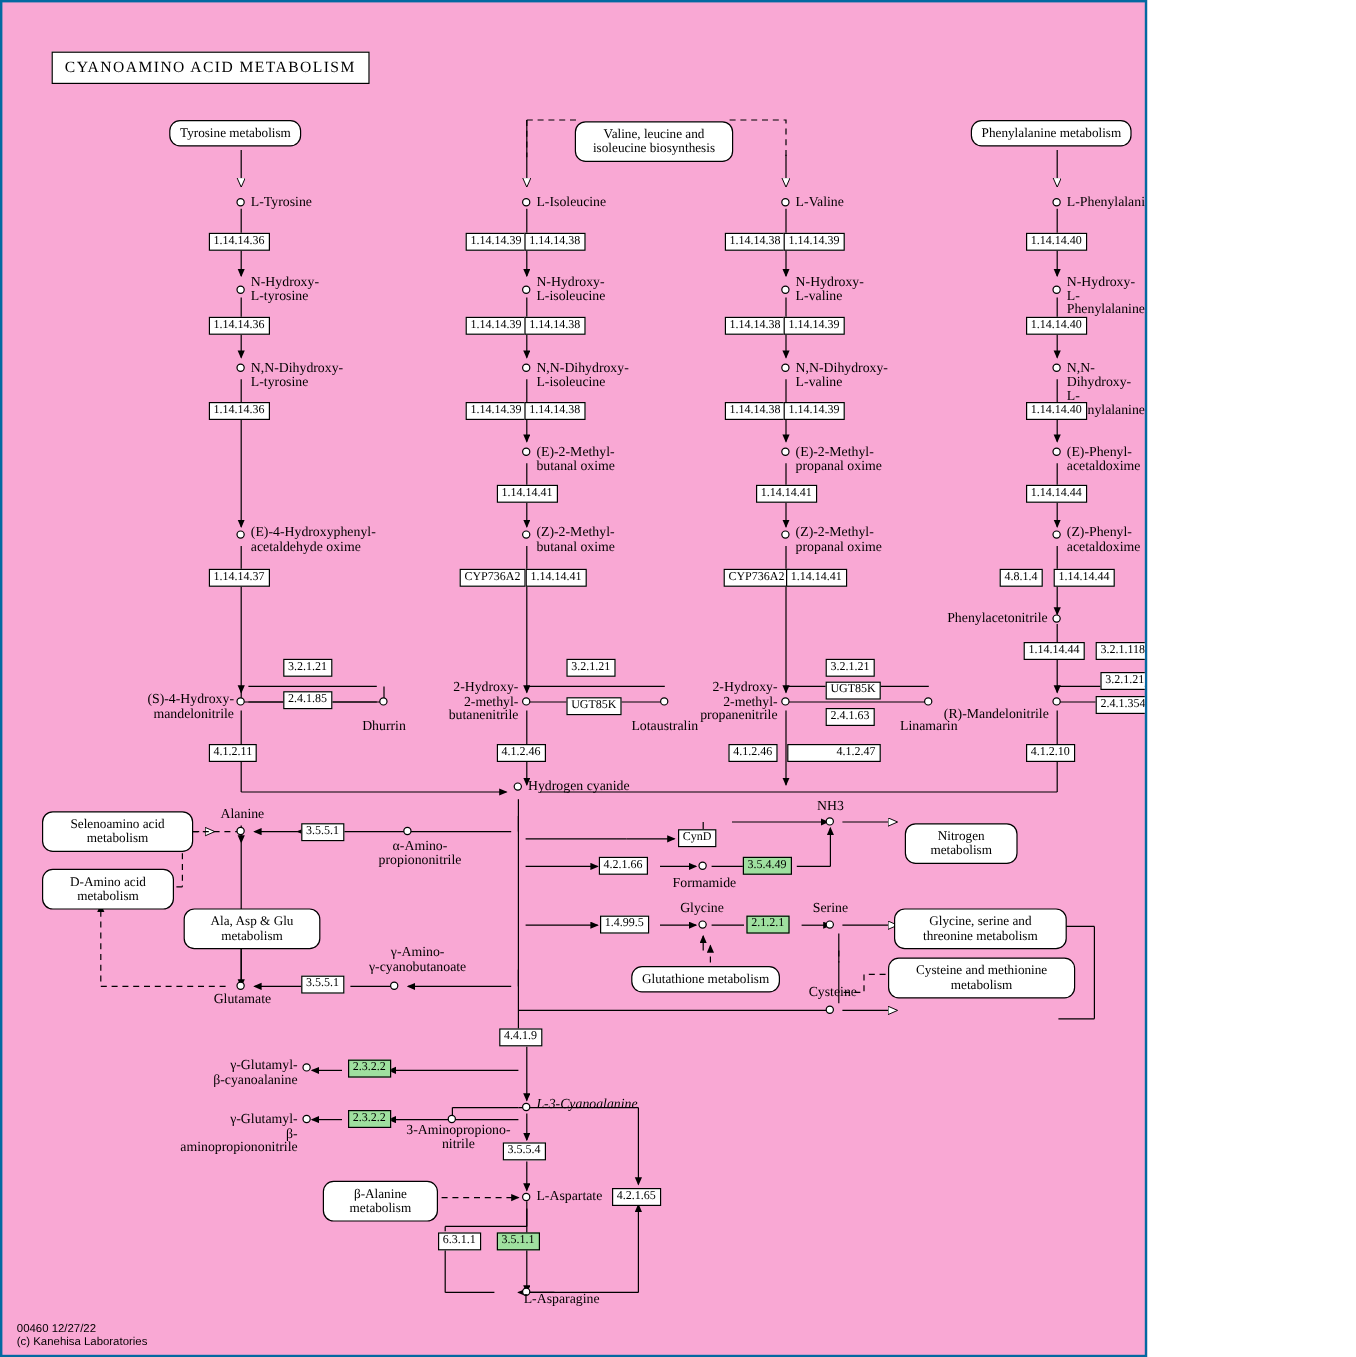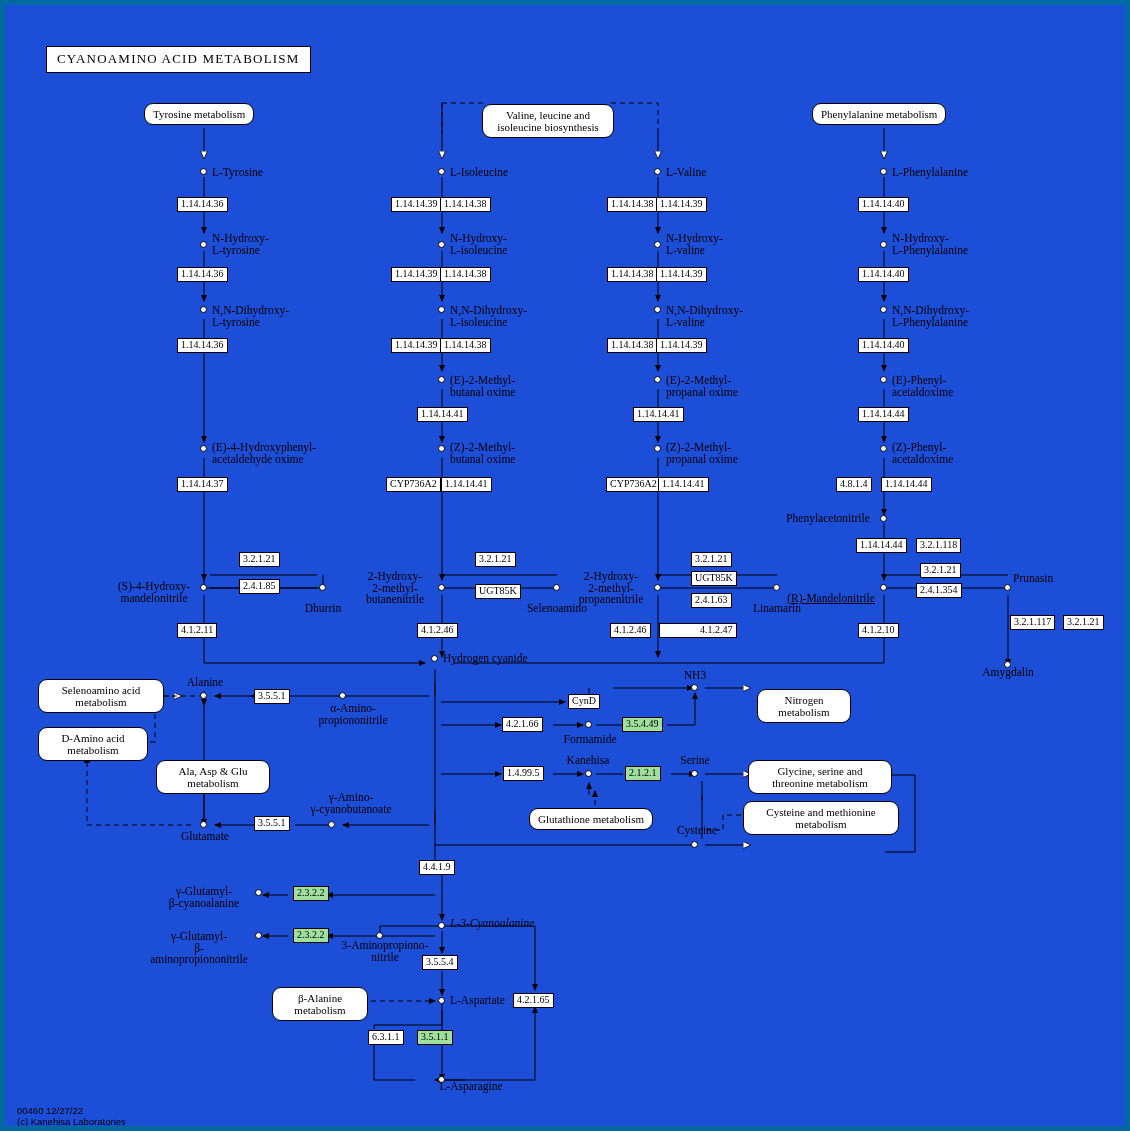--- a/index.html
+++ b/index.html
@@ -1,21 +1,21 @@
 <!DOCTYPE html>
 <html><head>
 <meta charset="utf-8">
 <style>
   html,body{margin:0;padding:0;background:#ffffff;}
   body{font-family:"Liberation Serif", serif;}
-  #page{position:relative;width:1130px;height:1131px;background:#1d4ed8;border:5px solid #0369a1;box-sizing:border-box;overflow:hidden;}
+  #page{position:relative;width:956px;height:1131px;background:#f9a8d4;border:2px solid #0369a1;box-sizing:border-box;overflow:hidden;}
   .abs{position:absolute;}
   .lbl{font-size:11.5px;color:#000;line-height:11.5px;white-space:pre;}
   .lbl.c{text-align:center;}
-  .lbl.r{text-align:center;}
+  .lbl.r{text-align:right;}
   .title-box{border:1px solid #000;padding:4px 10px 5px 10px;font-size:13px;letter-spacing:1.2px;background:#fff;}
   .ec{border:1px solid #000;background:#fff;font-size:10px;padding:1px 3px 2px 3px;line-height:10px;white-space:nowrap;text-align:left;}
   .ec.g{background:#9fe09f;}
   .mapbox{border:1px solid #000;border-radius:9px;background:#fff;font-size:11px;line-height:12px;text-align:center;padding:4px 8px;white-space:nowrap;}
   .node{width:7px;height:7px;border:1px solid #000;border-radius:50%;background:#fff;box-sizing:border-box;}
   .foot{font-size:9.5px;font-family:"Liberation Sans", sans-serif;line-height:11px;}
   svg{overflow:visible;}
 </style>
 </head>
 <body>
@@ -230,21 +230,21 @@
   <div class="abs node" style="left:433px;top:440px;"></div>
   <div class="abs lbl" style="left:445px;top:437px;white-space:pre-line;">(Z)-2-Methyl-
 butanal oxime</div>
 
   <div class="abs node" style="left:433px;top:579px;"></div>
   <div class="abs lbl r" style="left:350px;top:566px;width:80px;white-space:pre-line;">2-Hydroxy-
 2-methyl-
 butanenitrile</div>
 
   <div class="abs node" style="left:548px;top:579px;"></div>
-  <div class="abs lbl c" style="left:508px;top:598px;width:88px;">Selenoamino</div>
+  <div class="abs lbl c" style="left:508px;top:598px;width:88px;">Lotaustralin</div>
 
   <div class="abs node" style="left:649px;top:163px;"></div>
   <div class="abs lbl" style="left:661px;top:162px;">L-Valine</div>
 
   <div class="abs node" style="left:649px;top:236px;"></div>
   <div class="abs lbl" style="left:661px;top:228px;white-space:pre-line;">N-Hydroxy-
 L-valine</div>
 
   <div class="abs node" style="left:649px;top:301px;"></div>
   <div class="abs lbl" style="left:661px;top:300px;white-space:pre-line;">N,N-Dihydroxy-
@@ -282,21 +282,21 @@
 acetaldoxime</div>
 
   <div class="abs node" style="left:875px;top:440px;"></div>
   <div class="abs lbl" style="left:887px;top:437px;white-space:pre-line;">(Z)-Phenyl-
 acetaldoxime</div>
 
   <div class="abs node" style="left:875px;top:510px;"></div>
   <div class="abs lbl r" style="left:775px;top:508px;width:96px;">Phenylacetonitrile</div>
 
   <div class="abs node" style="left:875px;top:579px;"></div>
-  <div class="abs lbl r" style="left:780px;top:588px;width:92px;text-decoration:underline;">(R)-Mandelonitrile</div>
+  <div class="abs lbl r" style="left:780px;top:588px;width:92px;">(R)-Mandelonitrile</div>
 
   <div class="abs node" style="left:999px;top:579px;"></div>
   <div class="abs lbl" style="left:1008px;top:568px;">Prunasin</div>
 
   <div class="abs node" style="left:999px;top:656px;"></div>
   <div class="abs lbl c" style="left:967px;top:662px;width:72px;">Amygdalin</div>
 
   <div class="abs node" style="left:426px;top:650px;"></div>
   <div class="abs lbl" style="left:438px;top:648px;">Hydrogen cyanide</div>
 
@@ -307,21 +307,21 @@
   <div class="abs lbl c" style="left:294px;top:698px;width:108px;white-space:pre-line;">α-Amino-
 propiononitrile</div>
 
   <div class="abs node" style="left:686px;top:679px;"></div>
   <div class="abs lbl c" style="left:672px;top:665px;width:36px;">NH3</div>
 
   <div class="abs node" style="left:580px;top:716px;"></div>
   <div class="abs lbl c" style="left:551px;top:729px;width:68px;">Formamide</div>
 
   <div class="abs node" style="left:580px;top:765px;"></div>
-  <div class="abs lbl c" style="left:557px;top:750px;width:52px;">Kanehisa</div>
+  <div class="abs lbl c" style="left:557px;top:750px;width:52px;">Glycine</div>
 
   <div class="abs node" style="left:686px;top:765px;"></div>
   <div class="abs lbl c" style="left:666px;top:750px;width:48px;">Serine</div>
 
   <div class="abs node" style="left:686px;top:836px;"></div>
   <div class="abs lbl c" style="left:662px;top:820px;width:60px;">Cysteine</div>
 
   <div class="abs node" style="left:195px;top:816px;"></div>
   <div class="abs lbl c" style="left:168px;top:826px;width:64px;">Glutamate</div>
 

